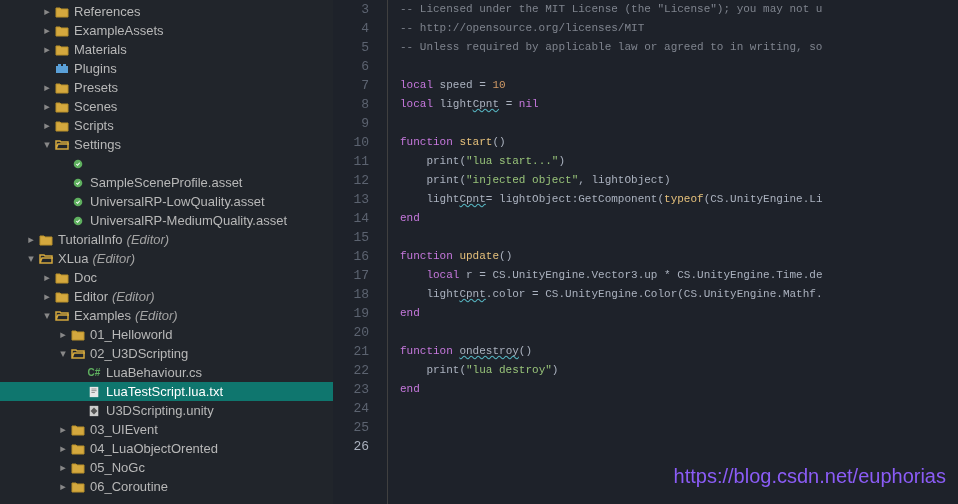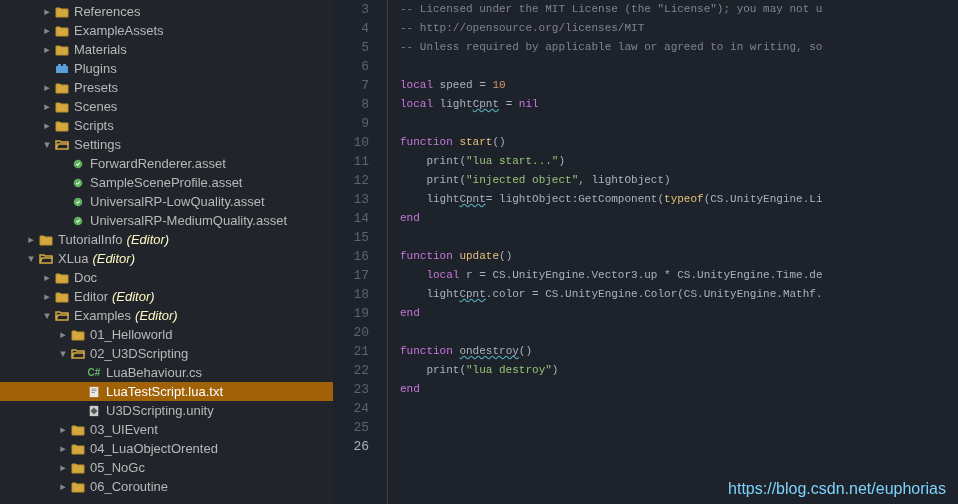--- a/index.html
+++ b/index.html
@@ -20,21 +20,21 @@
       padding: 2px 0;
     }
     .tree-item {
       display: flex;
       align-items: center;
       height: 19px;
       padding-left: 8px;
       cursor: pointer;
       white-space: nowrap;
     }
-    .tree-item.selected { background: #a16207; }
+    .tree-item.selected { background: #0f766e; }
     .chevron {
       width: 14px;
       font-size: 9px;
       color: #888;
       display: inline-block;
       text-align: center;
     }
     .chevron.down::before { content: "▾"; font-size: 11px; }
     .chevron.right::before { content: "▸"; font-size: 11px; }
     .chevron.none::before { content: ""; }
@@ -46,21 +46,21 @@
       justify-content: center;
       margin-right: 4px;
     }
     .folder-icon svg { width: 14px; height: 12px; }
     .folder-closed { fill: #d4a83e; stroke: #b8902a; }
     .folder-open { fill: none; stroke: #d4a83e; stroke-width: 1.5; }
     .tree-label {
       color: #b8b8b8;
       font-size: 13px;
     }
-    .tree-label-dim { color: #fef9c3; font-style: italic; margin-left: 4px; }
+    .tree-label-dim { color: #a3a3a3; font-style: italic; margin-left: 4px; }
     .tree-item.selected .tree-label { color: #fff; }
     
     .gutter {
       width: 55px;
       background: #1e222a;
       border-right: 1px solid #404040;
       padding-top: 0;
     }
     .line-num {
       height: 19px;
@@ -91,24 +91,24 @@
     .c-keyword { color: #c678dd; }
     .c-string { color: #98c379; }
     .c-number { color: #d19a66; }
     .c-comment { color: #7f848e; }
     .c-func { color: #e5c07b; }
     .c-ident { color: #abb2bf; }
     .c-underline { text-decoration: underline wavy #56b6c2; text-decoration-skip-ink: none; }
     
     .watermark {
       position: absolute;
-      bottom: 6px;
+      bottom: 16px;
       right: 12px;
-      color: #7dd3fc;
-      font-size: 16px;
+      color: #8b5cf6;
+      font-size: 20px;
       font-family: Arial, sans-serif;
     }
     .indent { display: inline-block; }
     .i1 { width: 16px; }
     .i2 { width: 32px; }
     .i3 { width: 48px; }
     .i4 { width: 64px; }
   </style>
 </head>
 <body>
@@ -198,21 +198,20 @@
     </div>
     <div class="tree-item">
       <span class="indent i3"></span>
       <span class="chevron none"></span>
       <span class="icon folder-icon">
         <svg viewBox="0 0 14 14">
           <circle cx="7" cy="7" r="5" fill="#5fb05f"></circle>
           <path d="M5 7 L6.5 8.5 L9 5.5" stroke="#fff" stroke-width="1.2" fill="none"></path>
         </svg>
       </span>
-      <span class="tree-label">ForwardRenderer.asset</span>
     </div>
     <div class="tree-item">
       <span class="indent i3"></span>
       <span class="chevron none"></span>
       <span class="icon folder-icon">
         <svg viewBox="0 0 14 14">
           <circle cx="7" cy="7" r="5" fill="#5fb05f"></circle>
           <path d="M5 7 L6.5 8.5 L9 5.5" stroke="#fff" stroke-width="1.2" fill="none"></path>
         </svg>
       </span>

